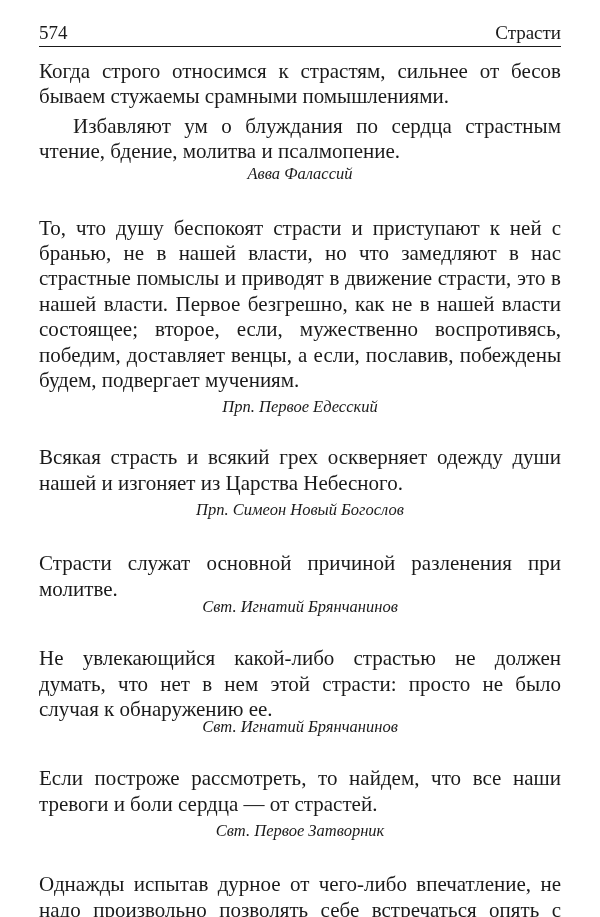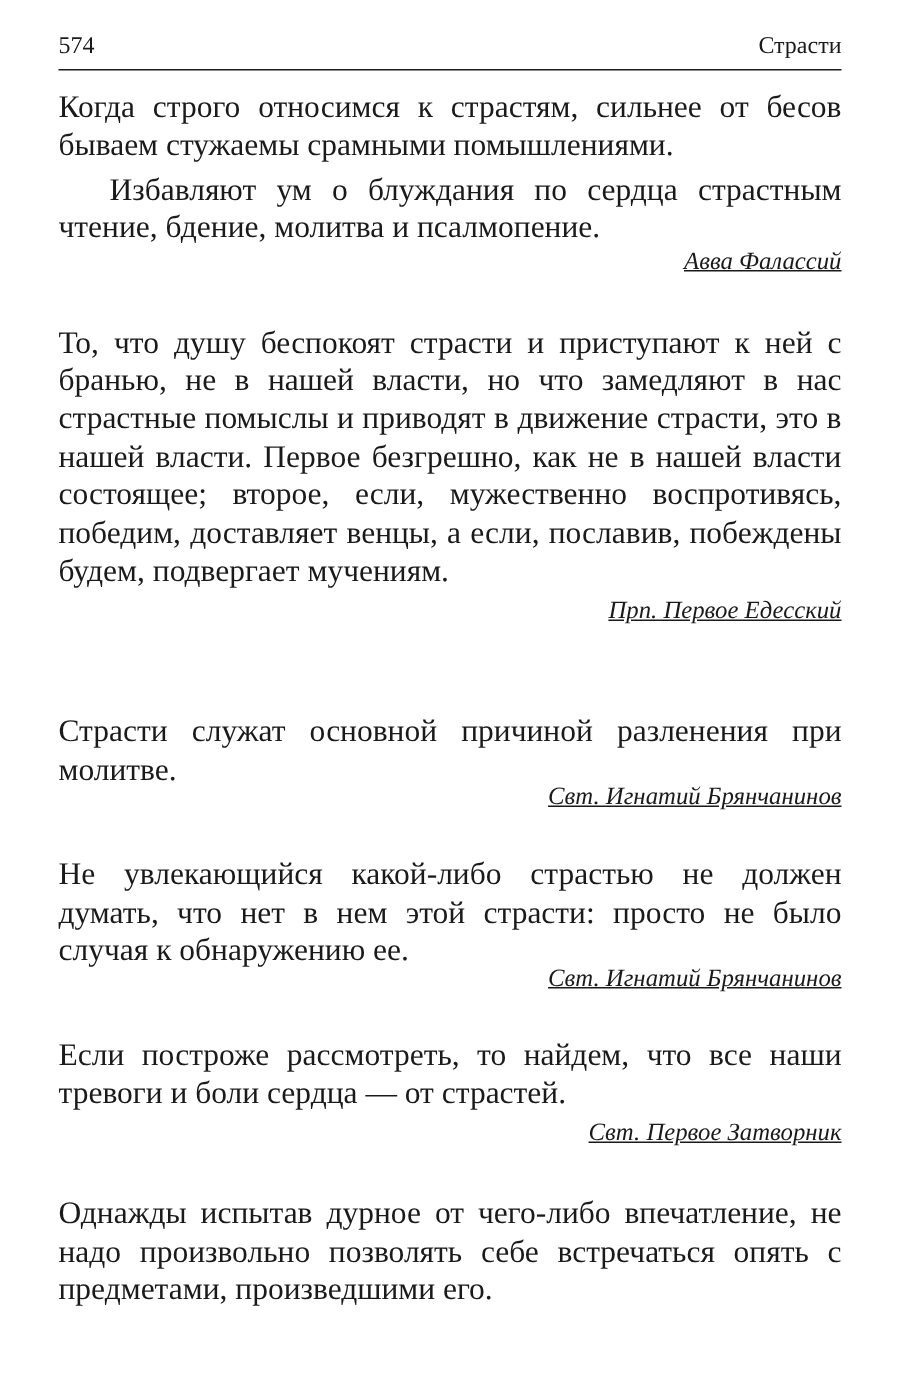--- a/index.html
+++ b/index.html
@@ -1,29 +1,29 @@
 <!DOCTYPE html>
 <html><head>
 <meta charset="utf-8">
 <style>
   html, body { margin: 0; padding: 0; background: #ffffff; }
   body { width: 600px; height: 917px; overflow: hidden; position: relative;
          font-family: "Liberation Serif", "DejaVu Serif", serif; color: #1a1a1a; }
   .page { position: absolute; left: 39px; top: 0; width: 522px; }
   .header { position: absolute; top: 22px; left: 0; width: 522px; height: 24px;
-            font-size: 16px; text-decoration: underline; }
+            font-size: 19px; text-decoration: underline; }
   .header .num { position: absolute; left: 0; top: 0; }
   .header .title { position: absolute; right: 0; top: 0; }
   .rule { position: absolute; top: 46px; left: 0; width: 522px; height: 0;
           border-top: 1.6px solid #1a1a1a; }
   .body { position: absolute; top: 58px; left: 0; width: 522px; }
   .entry { font-size: 21px; line-height: 25.4px; }
   .para { text-align: justify; text-align-last: left; margin: 0; }
   .para.indent { text-indent: 34px; }
-  .attr { text-align: right; font-style: italic; font-size: 16.5px; line-height: 22px; margin-top: -1px; text-decoration: underline; }
+  .attr { text-align: center; font-style: italic; font-size: 16.5px; line-height: 22px; margin-top: -1px; }
   .attr.inline { margin-top: -6px; }
   .gap { height: 26px; }
 </style>
 </head>
 <body>
 
 <div class="page">
   <div class="header">
     <span class="num">574</span>
     <span class="title">Страсти</span>
@@ -40,20 +40,24 @@
 
     <div class="gap" style="height:31px"></div>
 
     <div class="entry">
       <p class="para">То, что душу беспокоят страсти и приступают к ней с бранью, не в нашей власти, но что замедляют в нас страстные помыслы и приводят в движение страсти, это в нашей власти. Первое безгрешно, как не в нашей власти состоящее; второе, если, мужественно воспротивясь, победим, доставляет венцы, а если, пославив, побеждены будем, подвергает мучениям.</p>
       <div class="attr" style="margin-top:3px">Прп. Первое Едесский</div>
     </div>
 
     <div class="gap" style="height:27px"></div>
 
+    <div class="entry">
+      <p class="para">Всякая страсть и всякий грех оскверняет одежду души нашей и изгоняет из Царства Небесного.</p>
+      <div class="attr" style="margin-top:3px">Прп. Симеон Новый Богослов</div>
+    </div>
 
     <div class="gap" style="height:30px"></div>
 
     <div class="entry">
       <p class="para">Страсти служат основной причиной разленения при молитве.</p>
       <div class="attr inline">Свт. Игнатий Брянчанинов</div>
     </div>
 
     <div class="gap" style="height:28px"></div>
 

